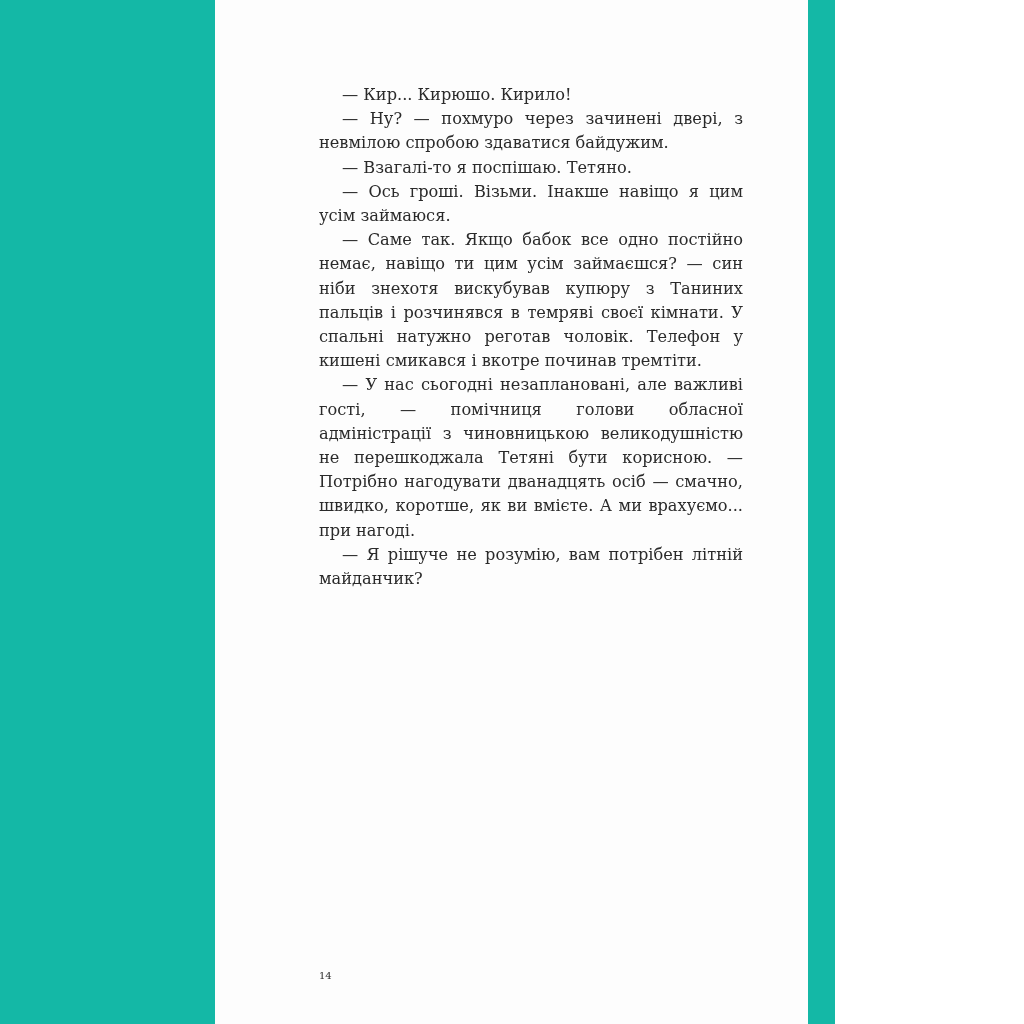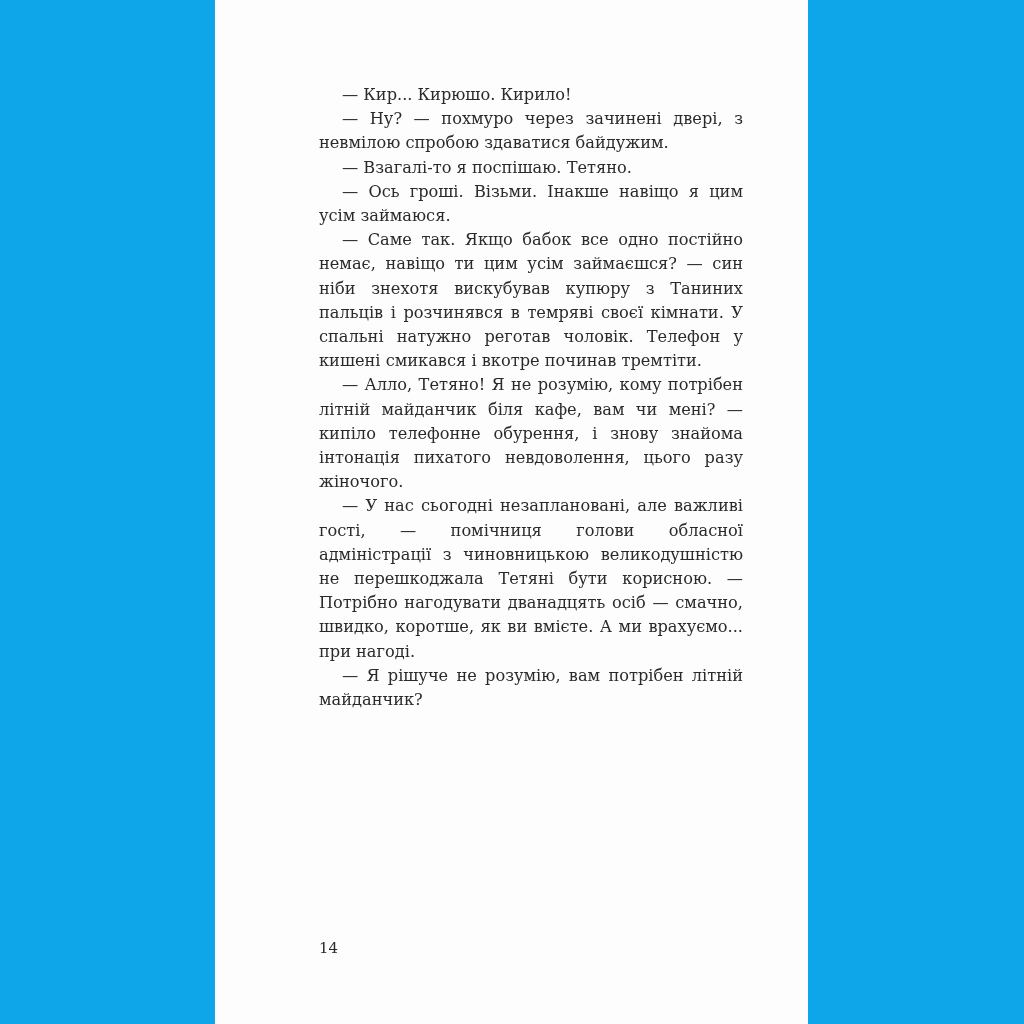--- a/index.html
+++ b/index.html
@@ -5,23 +5,23 @@
     html, body {
       margin: 0;
       padding: 0;
       width: 1024px;
       height: 1024px;
       background: #ffffff;
       overflow: hidden;
     }
     .viewport {
       position: relative;
-      width: 1024px;
+      width: 835px;
       height: 1024px;
-      background: #0ea5e9;
+      background: #14b8a6;
     }
     .page {
       position: absolute;
       left: 215px;
       top: 0;
       width: 593px;
       height: 1024px;
       background: #fdfdfd;
     }
     .text-block {
@@ -37,38 +37,37 @@
     }
     .para {
       margin: 0;
       text-indent: 23px;
       text-align: justify;
       hyphens: manual;
     }
     .page-number {
       position: absolute;
       left: 319px;
-      top: 937px;
+      top: 965px;
       font-family: "DejaVu Serif", "Liberation Serif", serif;
-      font-size: 15px;
+      font-size: 10px;
       line-height: 22px;
       color: #2a2a2a;
     }
   </style>
 </head>
 <body>
 
 <div class="viewport">
   <div class="page"></div>
 
   <div class="text-block">
     <p class="para">— Кир... Кирюшо. Кирило!</p>
     <p class="para">— Ну? — похмуро через зачинені двері, з невмілою спробою здаватися байдужим.</p>
     <p class="para">— Взагалі-то я поспішаю. Тетяно.</p>
     <p class="para">— Ось гроші. Візьми. Інакше навіщо я цим усім займаюся.</p>
     <p class="para">— Саме так. Якщо бабок все одно постійно немає, навіщо ти цим усім займаєшся? — син ніби знехотя вискубував купюру з Таниних пальців і розчинявся в темряві своєї кімнати. У спальні натужно реготав чоловік. Телефон у кишені смикався і вкотре починав тремтіти.</p>
-    <p class="para">— Алло, Тетяно! Я не розумію, кому потрібен літній майданчик біля кафе, вам чи мені? — кипіло телефонне обурення, і знову знайома інтонація пихатого невдоволення, цього разу жіночого.</p>
     <p class="para">— У нас сьогодні незаплановані, але важливі гості, — помічниця голови обласної адміністрації з чиновницькою великодушністю не перешкоджала Тетяні бути корисною. — Потрібно нагодувати дванадцять осіб — смачно, швидко, коротше, як ви вмієте. А ми врахуємо... при нагоді.</p>
     <p class="para">— Я рішуче не розумію, вам потрібен літній майданчик?</p>
   </div>
 
   <div class="page-number">14</div>
 </div>
 
 </body></html>

